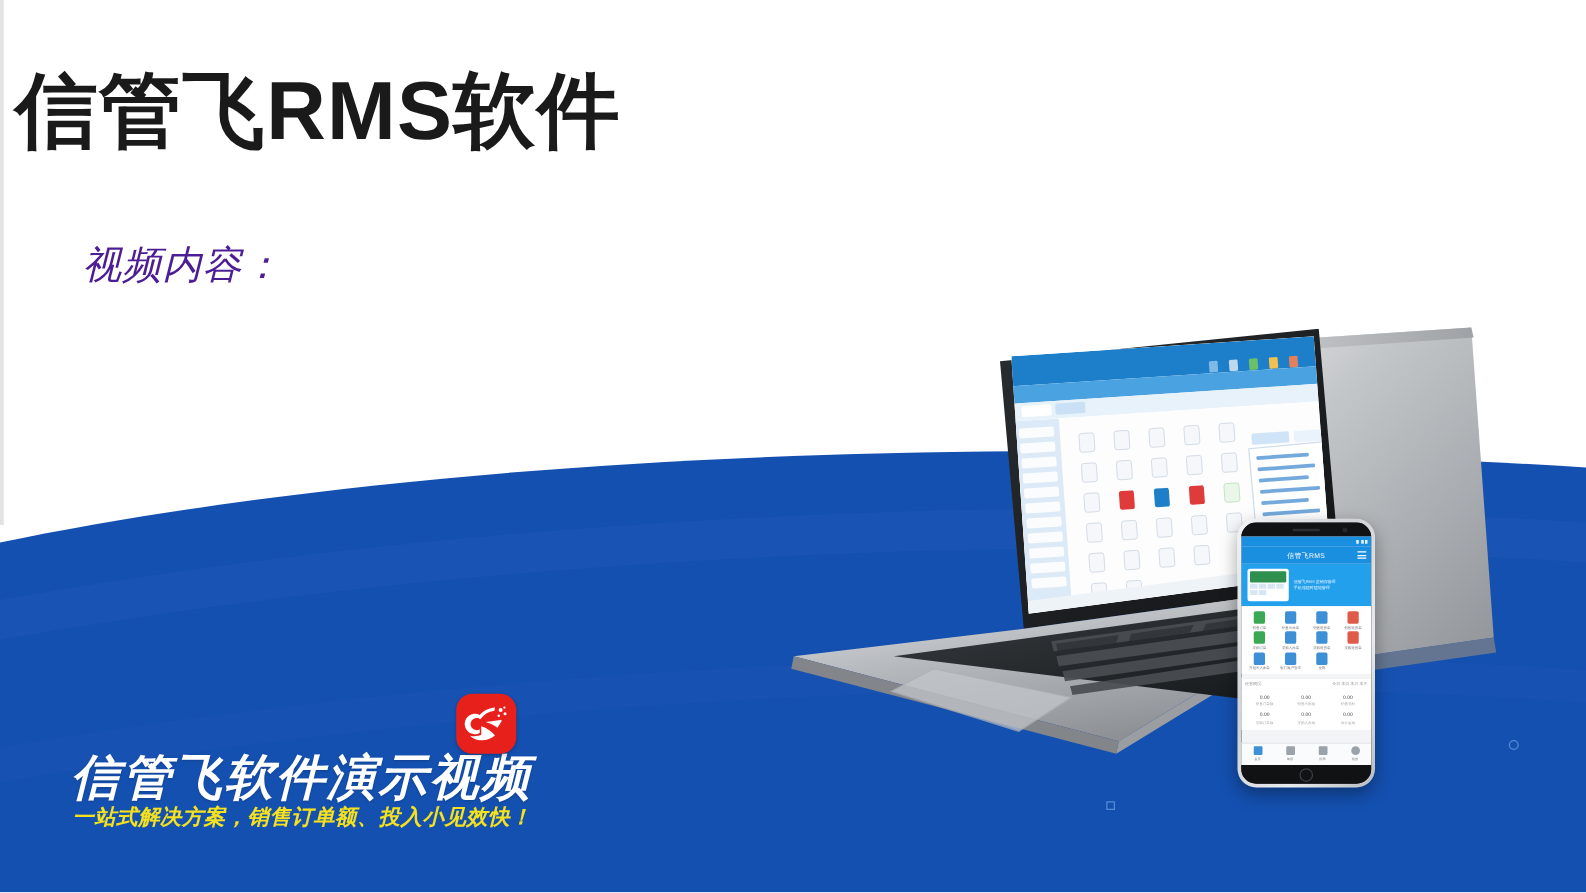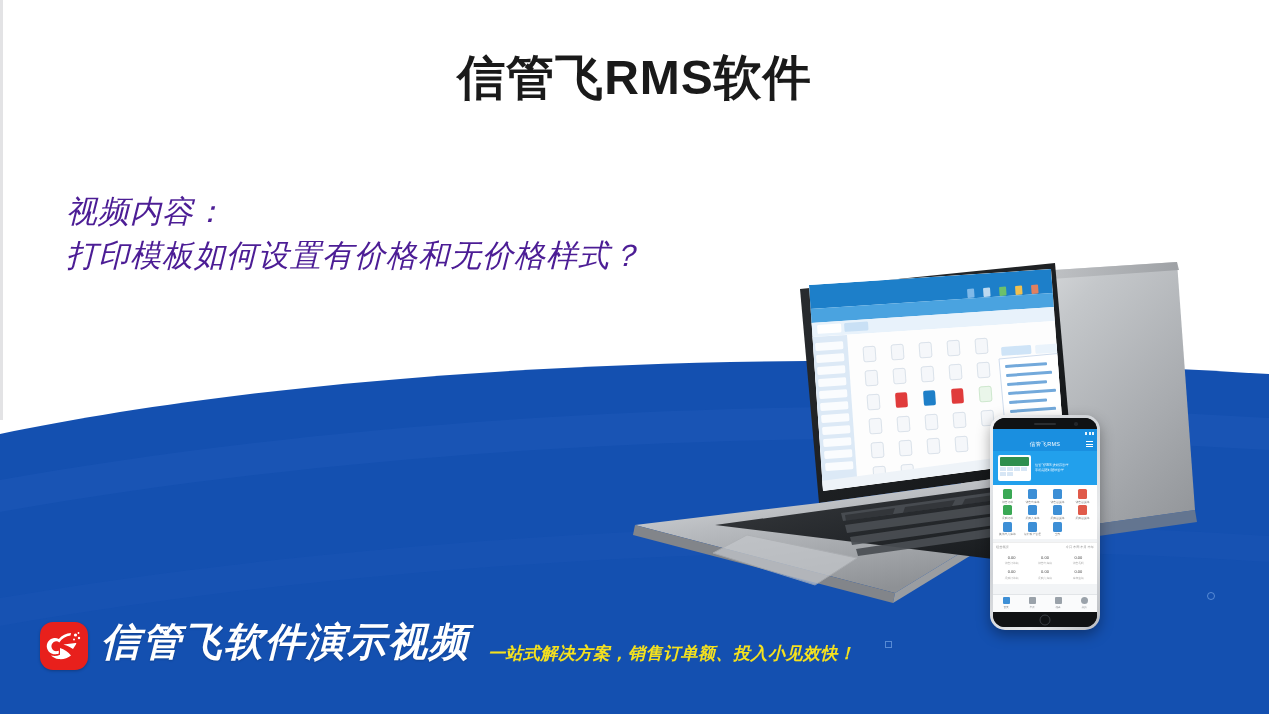--- a/index.html
+++ b/index.html
@@ -13,35 +13,35 @@
 
   
   .left-edge { position:absolute; left:0; top:0; width:3px; height:420px; background:#e3e3e5; }
 
   
   .wave-wrap { position:absolute; left:0; top:330px; width:1269px; height:384px; }
   .wave-svg { position:absolute; left:0; top:0; width:1269px; height:384px; display:block; }
 
   
   .title {
-    position:absolute; left:0; top:52px; width:1269px; text-align:center;
-    font-size:48px; font-weight:bold; color:#1a1a1a; letter-spacing:1px;
-    line-height:1.1; white-space:nowrap;
+    position:absolute; left:0; top:52px; width:1269px; 
+    font-size:66px; font-weight:bold; color:#1a1a1a; letter-spacing:1px;
+    line-height:1.1; white-space:nowrap;padding-left:12px;
   }
 
   
   .subtitle {
     position:absolute; left:66px; top:190px;
     font-size:31px; font-style:italic; color:#4c1d95; font-weight:500;
     line-height:1.42; letter-spacing:1px;
   }
   .subtitle div { white-space:nowrap; }
 
   
-  .bottombar { position:absolute; left:40px; bottom:44px; display:flex; align-items:flex-start; }
+  .bottombar { position:absolute; left:40px; bottom:44px; display:flex; align-items:flex-end;flex-direction:column; }
   .logo-box {
     width:48px; height:48px; border-radius:13px; background:#e8201c;
     position:relative; flex:0 0 auto; margin-right:13px; overflow:hidden;
     box-shadow:0 1px 3px rgba(0,0,0,.25);
   }
   .logo-box svg { position:absolute; left:0; top:0; }
   .brandtext {
     font-size:39px; font-weight:bold; font-style:italic; color:#ffffff;
     letter-spacing:2px; line-height:1; white-space:nowrap;
     text-shadow:0 1px 2px rgba(0,0,0,.18);
@@ -164,21 +164,20 @@
 
       <path d="M0,150 C300,96 760,56 1269,88 L1269,120 C760,88 300,128 0,182 Z" fill="#1d58b8" opacity=".55"></path>
       <path d="M0,268 C340,210 820,176 1269,206 L1269,232 C820,202 340,236 0,296 Z" fill="#1a55b5" opacity=".45"></path>
     </svg>
   </div>
 
   <div class="title">信管飞RMS软件</div>
 
   <div class="subtitle">
     <div>视频内容：</div>
-    <div>打印模板如何设置有价格和无价格样式？</div>
   </div>
 
   <div class="devices">
 
     <svg class="laptop-back" viewBox="0 0 275 295">
       <defs>
         <linearGradient id="lidg" x1="0" y1="0" x2="1" y2="1">
           <stop offset="0%" stop-color="#f0f1f2"></stop>
           <stop offset="35%" stop-color="#c4c7ca"></stop>
           <stop offset="70%" stop-color="#a8abaf"></stop>

